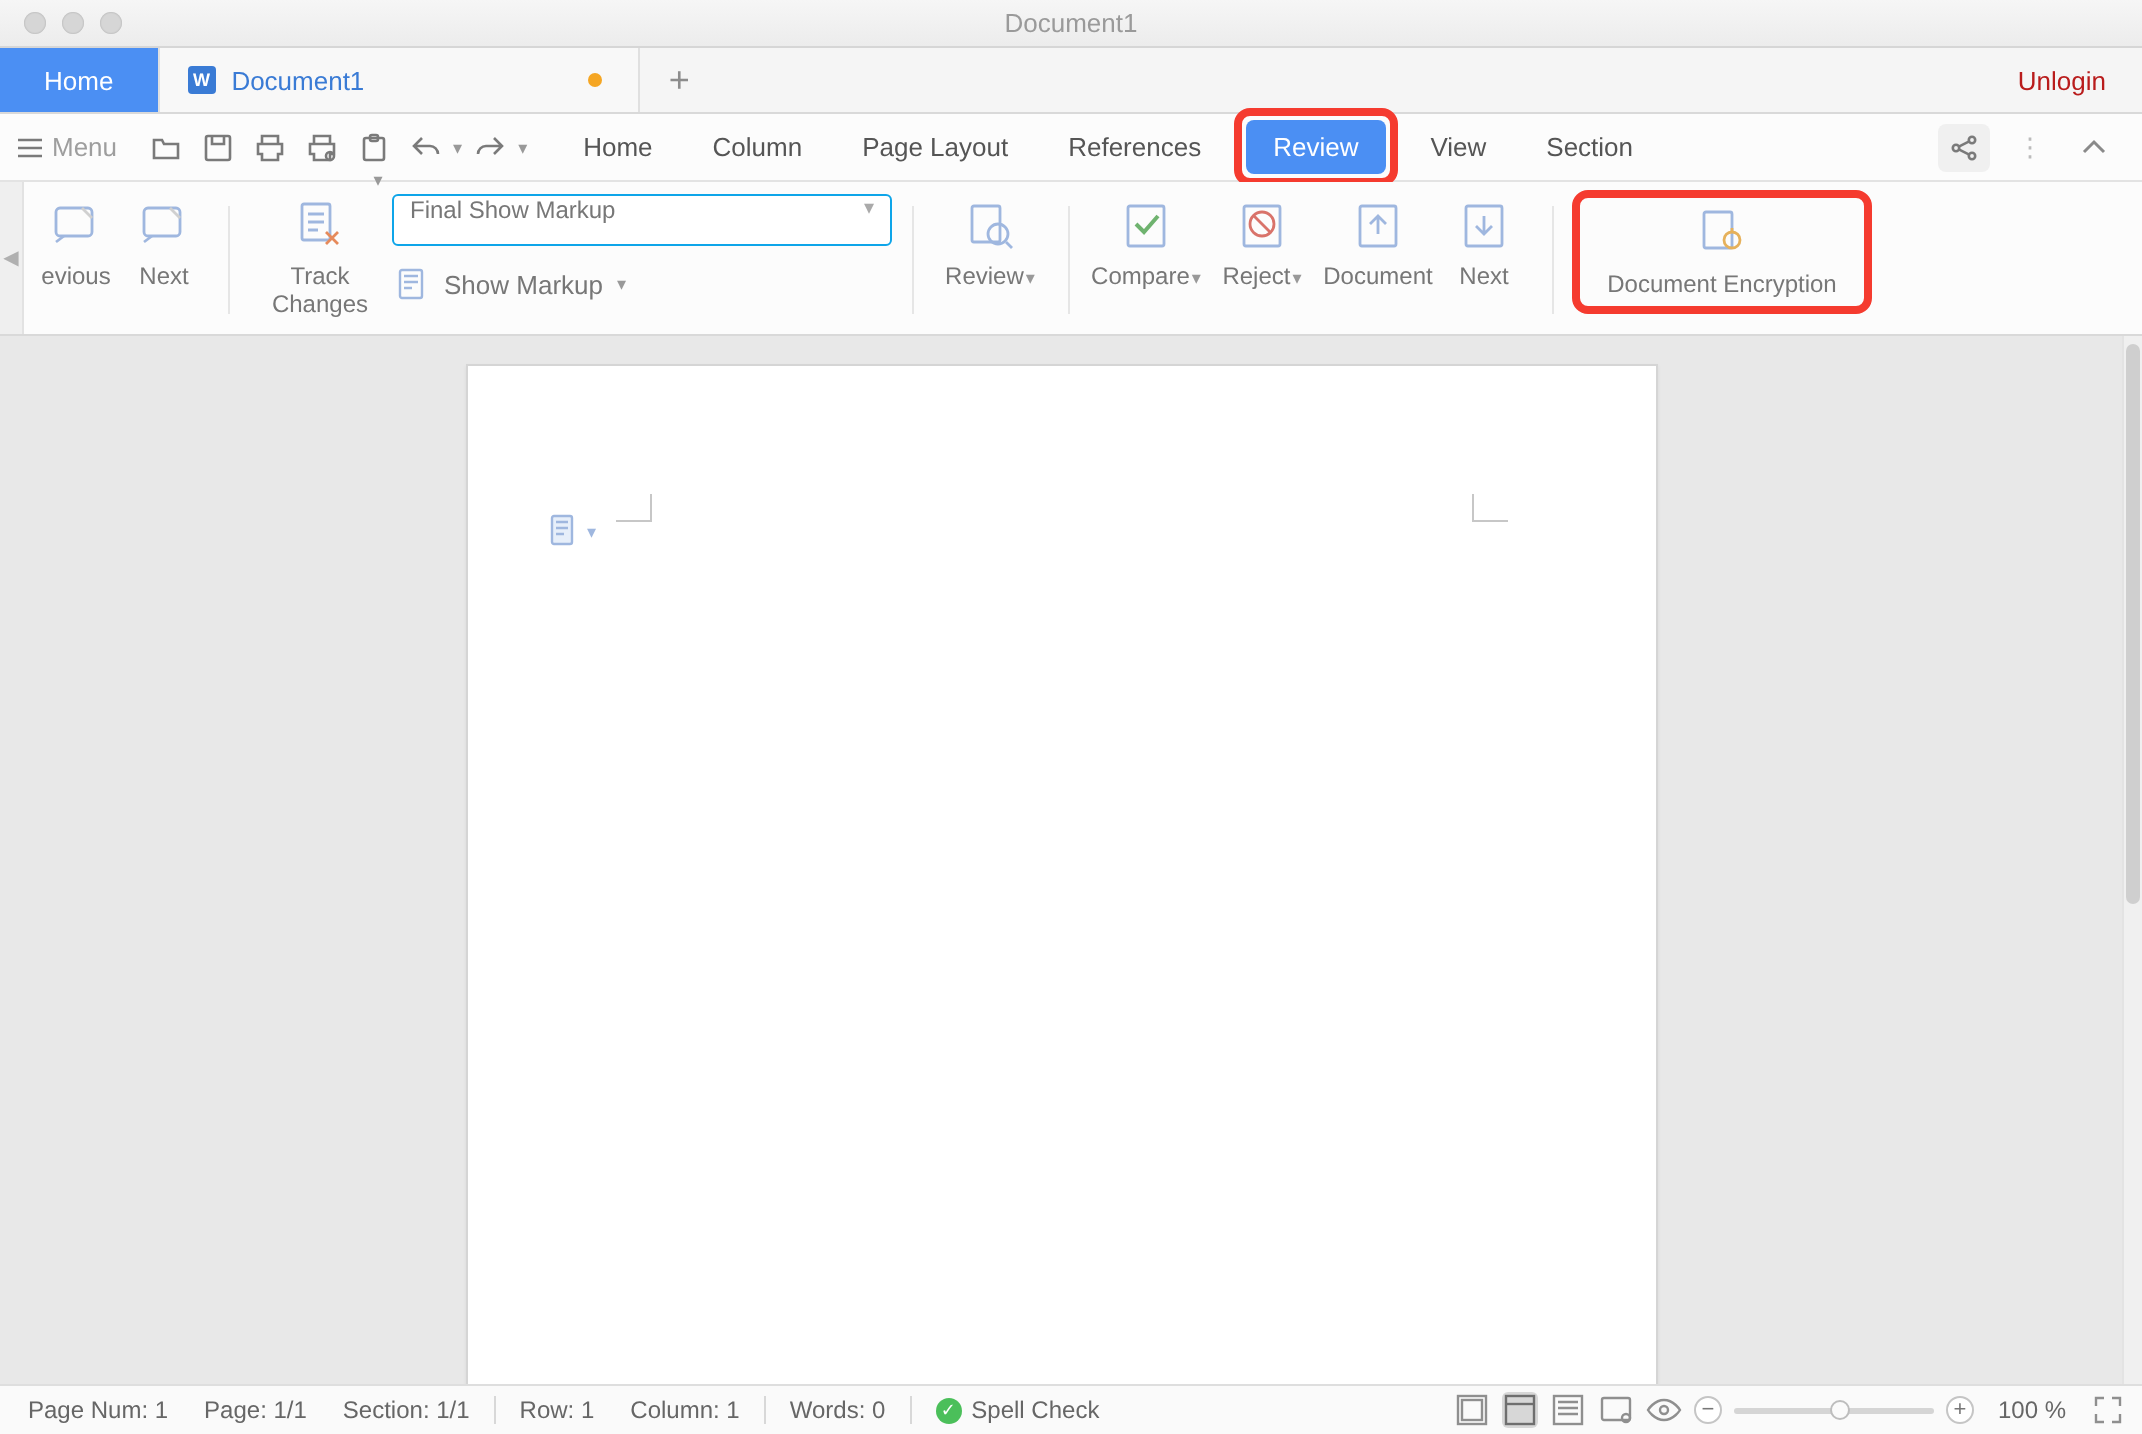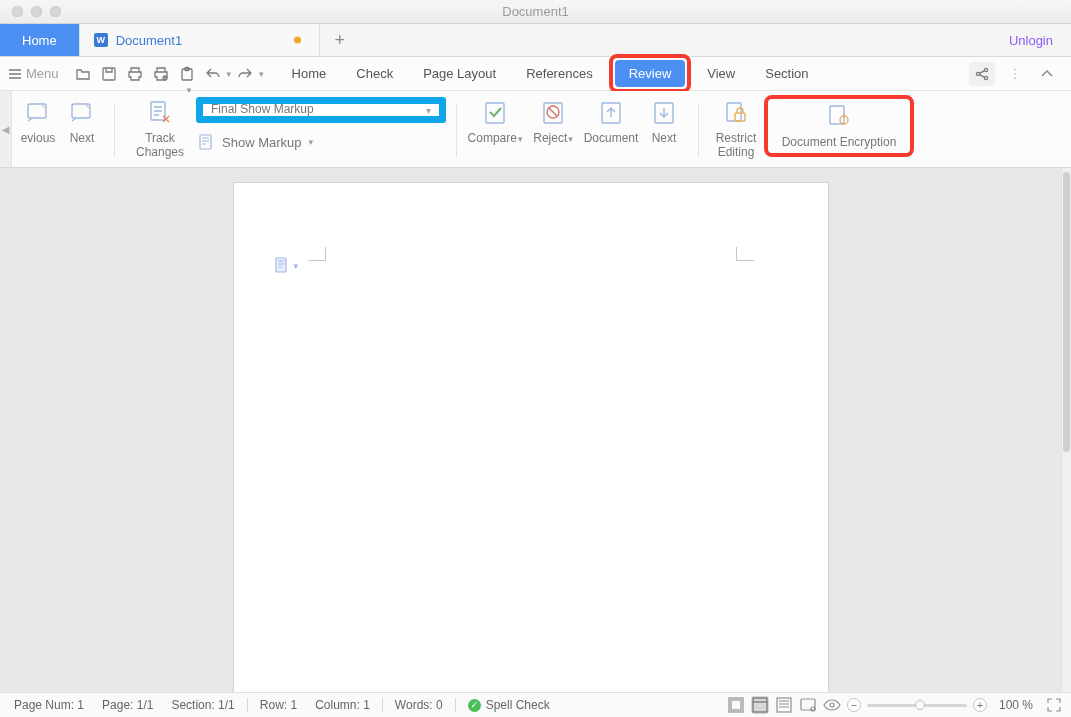--- a/index.html
+++ b/index.html
@@ -14,21 +14,21 @@
 
   
   .tabrow { height:33px; background:#f5f5f5; border-bottom:1px solid #d9d9d9; display:flex; align-items:stretch; }
   .tab { display:flex; align-items:center; padding:0 14px; border-right:1px solid #e0e0e0; gap:8px; }
   .tab.home { background:#4b8ff3; color:#fff; padding:0 22px; font-weight:500;}
   .tab.doc { background:#f8f8f8; min-width:240px; justify-content:flex-start; color:#3a7bd5; font-size:13px; position:relative;}
   .tab.doc .docicon { width:14px; height:14px; background:#3a7bd5; border-radius:2px; display:inline-flex; align-items:center; justify-content:center; color:#fff; font-size:9px; font-weight:bold;}
   .tab.doc .orange { position:absolute; right:18px; top:50%; transform:translateY(-50%); width:7px; height:7px; border-radius:50%; background:#f5a623; }
   .tab.plus { width:40px; justify-content:center; color:#8c8c8c; font-size:18px; border-right:none; }
   .tabspace { flex:1; }
-  .unlogin { display:flex; align-items:center; padding:0 18px; color:#8b5cf6; }
+  .unlogin { display:flex; align-items:center; padding:0 18px; color:#b91c1c; }
 
   
   .menurow { height:34px; background:#fcfcfc; border-bottom:1px solid #e3e3e3; display:flex; align-items:center; padding:0 6px; gap:2px; font-size:13px; }
   .menurow .ham { width:18px; display:inline-flex; justify-content:center; color:#9e9e9e; font-size:16px;}
   .menurow .menulabel { color:#9e9e9e; margin-right:10px; }
   .iconbtn { width:22px; height:22px; display:inline-flex; align-items:center; justify-content:center; color:#888; font-size:13px; margin:0 1px; border-radius:3px;}
   .ico { width:16px; height:16px; fill:none; stroke:#7a7a7a; stroke-width:1.3; }
   .sep { width:10px; }
   .menutab { padding:6px 14px; color:#555; border-radius:4px; }
   .menutab.active { background:#4b8ff3; color:#fff; }
@@ -44,21 +44,21 @@
   .sidetab { width:12px; height:100%; background:#efefef; border-right:1px solid #e2e2e2; display:flex; align-items:center; justify-content:center; color:#b0b0b0; font-size:10px;}
   .ribbon { flex:1; display:flex; align-items:stretch; padding:6px 0 0 2px; height:100%;}
   .grp { display:flex; align-items:flex-start; padding:0 10px; height:100%; position:relative;}
   .grp + .grp::before { content:""; position:absolute; left:0; top:6px; bottom:10px; width:1px; background:#e6e6e6; }
   .bigbtn { display:flex; flex-direction:column; align-items:center; justify-content:flex-start; width:58px; gap:4px; color:#777; font-size:12px; padding-top:2px; text-align:center;}
   .bigbtn.wide { width:72px; }
   .bigbtn .ic { width:28px; height:28px; }
   .bigbtn .lbl { line-height:14px; }
   .dd { font-size:9px; color:#999; margin-left:1px;}
   .markupcol { display:flex; flex-direction:column; gap:6px; width:250px; padding-top:0;}
-  .combo { height:26px; border:7px solid #0ea5e9; border-radius:3px; background:#fff; display:flex; align-items:flex-end; padding:0 8px; justify-content:space-between; color:#777; font-size:12px;}
+  .combo { height:26px; border:1px solid #0ea5e9; border-radius:3px; background:#fff; display:flex; align-items:flex-start; padding:0 8px; justify-content:space-between; color:#777; font-size:12px;}
   .showmarkup { display:flex; align-items:center; gap:6px; color:#777; height:26px; padding-left:2px;}
 
   
   .docarea { flex:1; background:#e8e8e8; display:flex; overflow:hidden; position:relative;}
   .page { margin:14px auto 0; width:596px; height:520px; background:#fff; border:1px solid #d5d5d5; box-shadow:0 1px 2px rgba(0,0,0,0.06); position:relative;}
   .corner-tl { position:absolute; top:64px; left:74px; width:18px; height:14px; border-left:1px solid #c7c7c7; border-top:1px solid #c7c7c7; transform:rotate(180deg);}
   .corner-tr { position:absolute; top:64px; right:74px; width:18px; height:14px; border-right:1px solid #c7c7c7; border-top:1px solid #c7c7c7; transform:rotate(180deg);}
   .pagectl { position:absolute; top:74px; left:40px; display:flex; align-items:center; gap:4px; color:#9fb7df;}
   .pagectl svg { width:16px; height:18px; }
   .scrolltrack { width:10px; background:#f0f0f0; border-left:1px solid #e3e3e3;}
@@ -151,21 +151,21 @@
   <span style="font-size:9px;color:#999">▾</span>
   <span class="iconbtn">
       <svg class="ico" viewBox="0 0 16 16">
         <path d="M10 3l4 4-4 4M14 7H6a4 4 0 0 0-4 4"></path>
       </svg>
     </span>
   <span style="font-size:9px;color:#999">▾</span>
 
   <span class="sep"></span>
   <span class="menutab">Home</span>
-  <span class="menutab">Check</span>
+  <span class="menutab">Column</span>
   <span class="menutab">Page Layout</span>
   <span class="menutab">References</span>
   <span class="redbox">
     <span class="menutab active">Review</span>
   </span>
   <span class="menutab">View</span>
   <span class="menutab">Section</span>
 
   <div class="rightcluster">
     <span class="sharebox">
@@ -228,20 +228,30 @@
           <svg style="width:18px;height:18px" viewBox="0 0 18 18" fill="none" stroke="#9fb7df" stroke-width="1.2">
               <rect x="2" y="2" width="11" height="14" rx="1"></rect>
               <path d="M4 5h7M4 8h7M4 11h4"></path>
             </svg>
           <span>Show Markup</span>
           <span class="dd">▾</span>
         </div>
       </div>
     </div>
 
+    <div class="grp">
+      <div class="bigbtn">
+        <svg class="ic" viewBox="0 0 28 28" fill="none" stroke="#9fb7df" stroke-width="1.4">
+            <rect x="5" y="4" width="14" height="18" rx="1"></rect>
+            <circle cx="18" cy="18" r="5"></circle>
+            <path d="M22 22l3 3"></path>
+          </svg>
+        <span class="lbl"><span>Review</span><span class="dd">▾</span></span>
+      </div>
+    </div>
 
     <div class="grp">
       <div class="bigbtn">
         <svg class="ic" viewBox="0 0 28 28" fill="none" stroke="#9fb7df" stroke-width="1.4">
             <rect x="5" y="4" width="18" height="20" rx="1"></rect>
             <path d="M9 13l4 4 7-8" stroke="#6fb36f" stroke-width="2"></path>
           </svg>
         <span class="lbl"><span>Compare</span><span class="dd">▾</span></span>
       </div>
       <div class="bigbtn">
@@ -263,29 +273,20 @@
         <svg class="ic" viewBox="0 0 28 28" fill="none" stroke="#9fb7df" stroke-width="1.4">
             <rect x="5" y="4" width="18" height="20" rx="1"></rect>
             <path d="M14 9v9M10 14l4 4 4-4"></path>
           </svg>
         <span class="lbl">Next</span>
       </div>
     </div>
 
 
     <div class="grp">
-      <div class="bigbtn" style="width:56px">
-        <svg class="ic" viewBox="0 0 28 28" fill="none" stroke="#9fb7df" stroke-width="1.4">
-            <rect x="5" y="4" width="14" height="18" rx="1"></rect>
-            <rect x="13" y="14" width="10" height="8" rx="1" stroke="#e6b15b"></rect>
-            <path d="M15 14v-2a3 3 0 0 1 6 0v2" stroke="#e6b15b"></path>
-          </svg>
-        <span class="lbl" style="white-space:pre-line">Restrict
-Editing</span>
-      </div>
       <span class="redbox" style="height:62px;margin-top:-2px;align-items:flex-start">
         <div class="bigbtn" style="width:138px">
           <svg class="ic" viewBox="0 0 28 28" fill="none" stroke="#9fb7df" stroke-width="1.4">
               <rect x="5" y="3" width="14" height="18" rx="1"></rect>
               <circle cx="19" cy="17" r="4" stroke="#e6b15b"></circle>
               <path d="M19 13v-2" stroke="#e6b15b"></path>
             </svg>
           <span class="lbl">Document Encryption</span>
         </div>
       </span>

